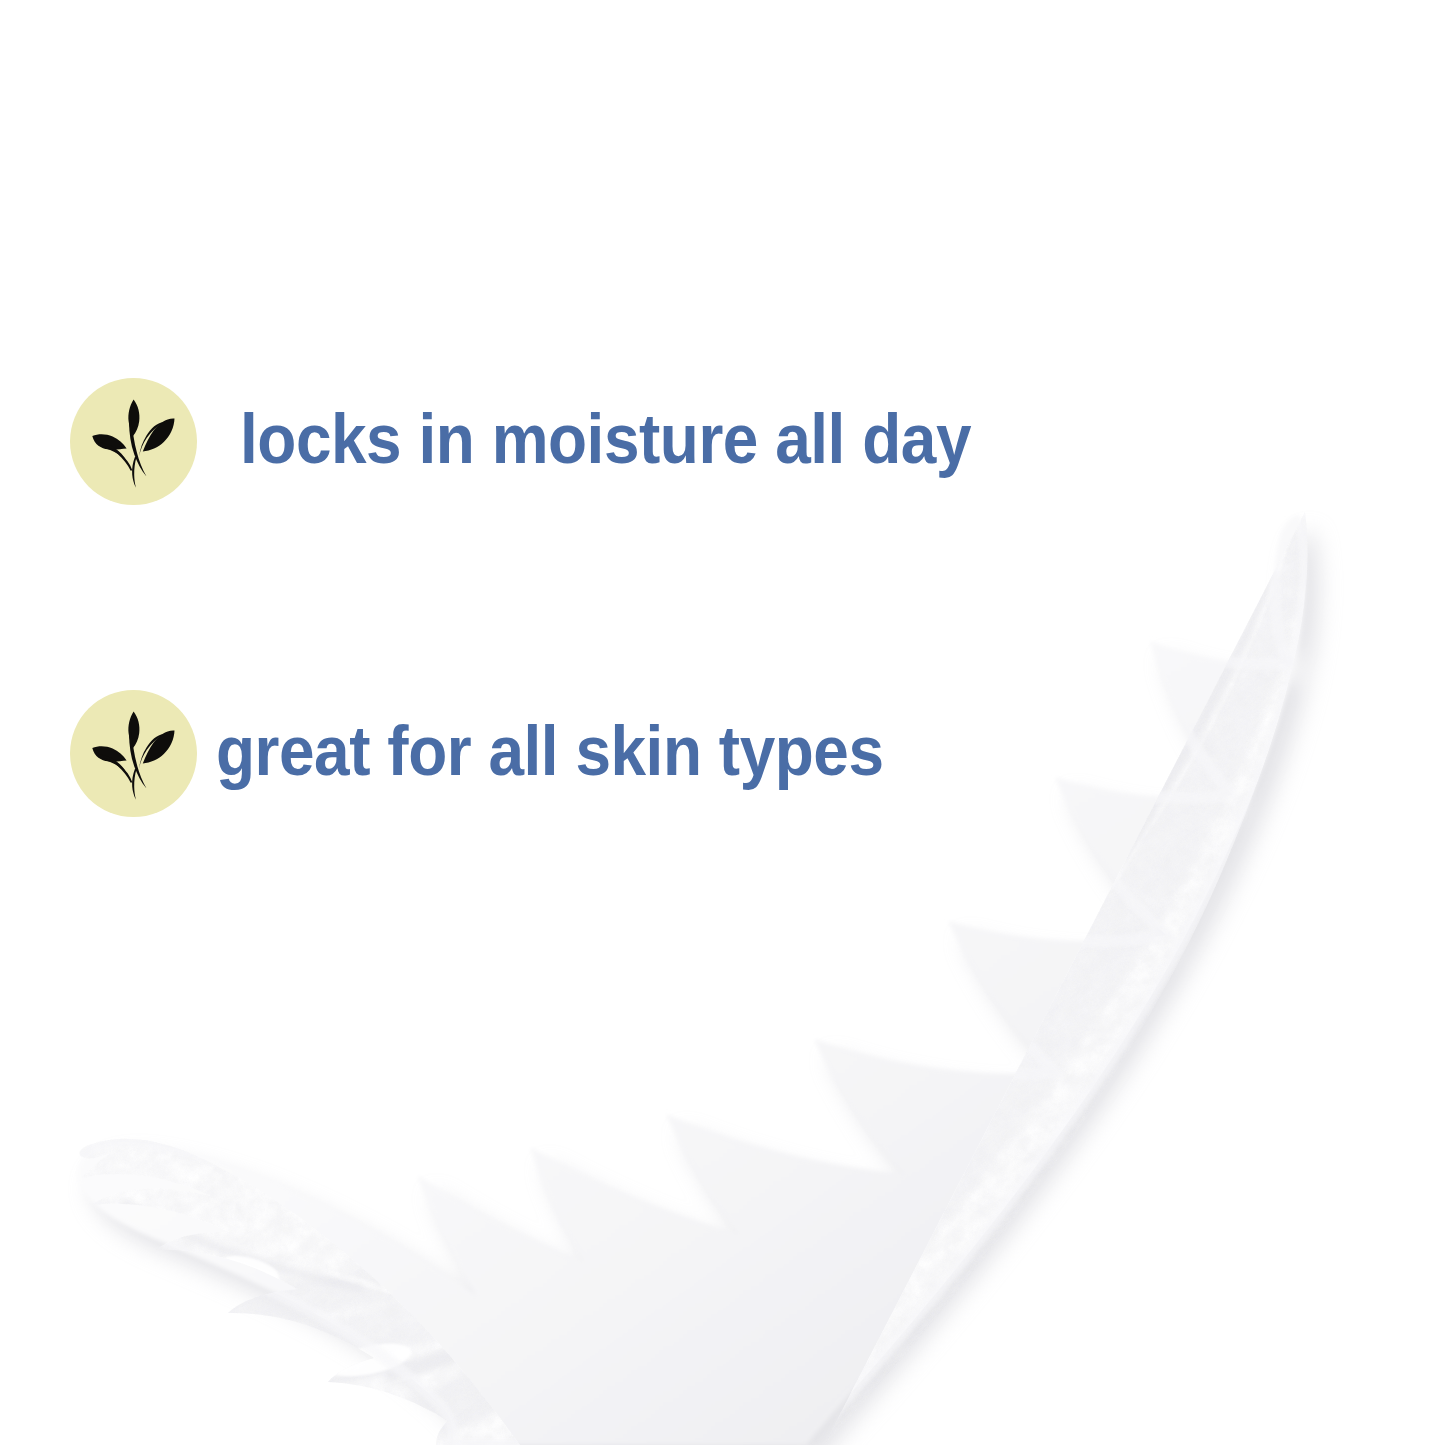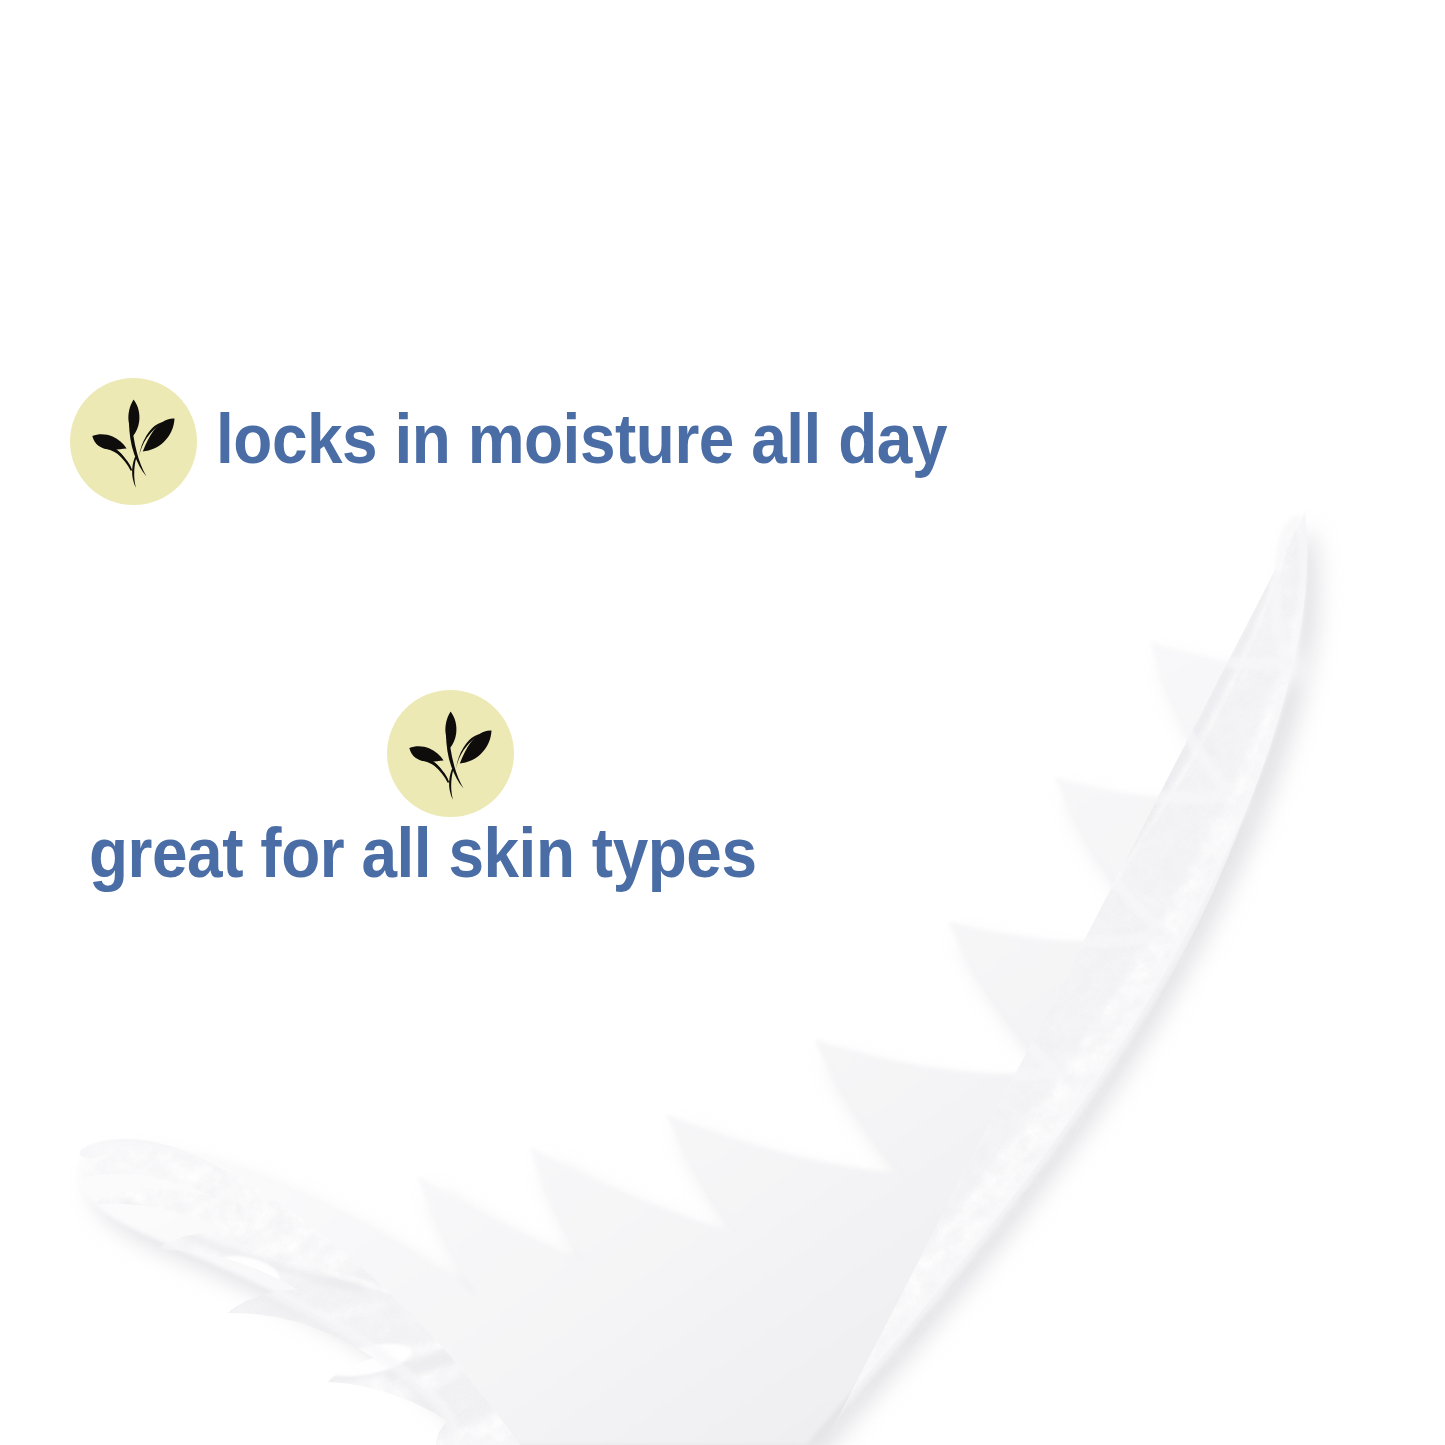--- a/index.html
+++ b/index.html
@@ -25,22 +25,22 @@
     pointer-events: none;
   }
 
   
   .bullet-row {
     position: absolute;
     display: flex;
     align-items: center;
   }
   #bullet-row-0 { left: 70px; top: 83px; }
-  #bullet-row-1 { left: 70px; top: 378px; }
-  #bullet-row-2 { left: 70px; top: 690px; flex-direction: column; }
+  #bullet-row-1 { left: 70px; top: 378px; gap: 24px; }
+  #bullet-row-2 { left: 70px; top: 690px; }
 
   .badge {
     position: relative;
     width: 127px;
     height: 127px;
     border-radius: 50%;
     flex: 0 0 auto;
   }
   .badge svg { display: block; width: 127px; height: 127px; }
 

